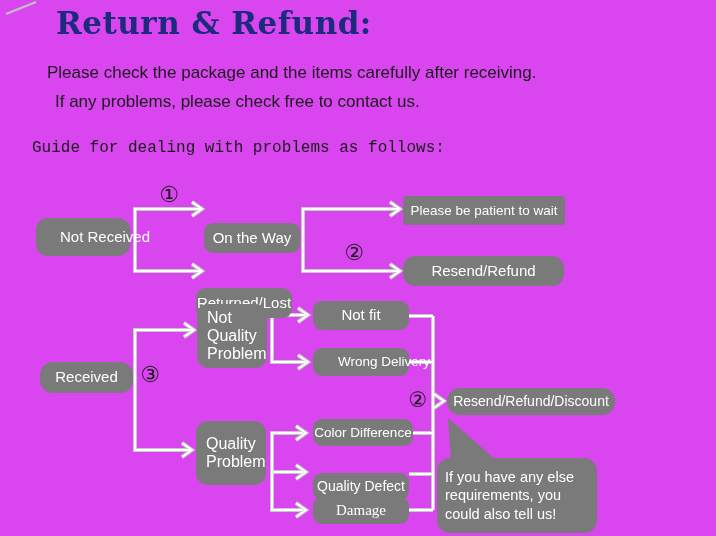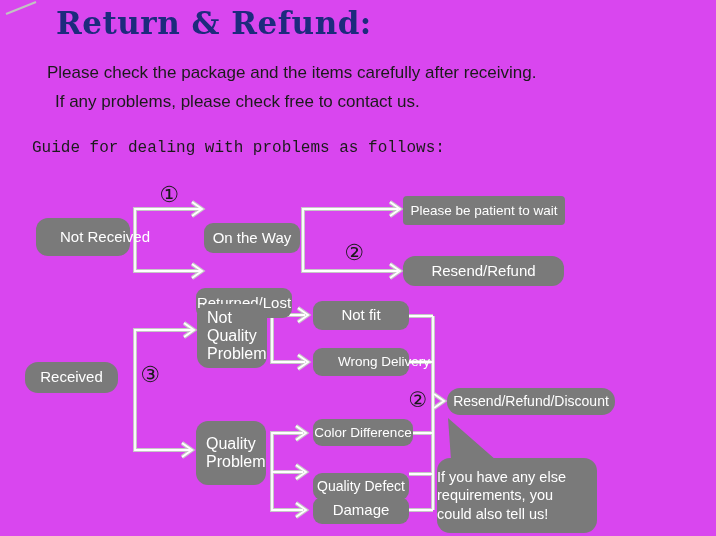--- a/index.html
+++ b/index.html
@@ -37,32 +37,32 @@
     white-space:nowrap;
   }
   .node.wrap{white-space:normal;}
   .node.leftalign{justify-content:flex-start;text-align:left;padding-left:10px;font-size:16px;}
   .n-not-received{left:36px;top:218px;width:94px;height:38px;border-radius:12px;padding-left:44px;}
   .n-on-the-way{left:204px;top:195px;width:96px;height:30px;margin-top:28px;}
   .n-returned-lost{left:196px;top:256px;width:96px;height:30px;margin-top:32px;}
   .n-be-patient{left:403px;top:196px;width:162px;height:29px;border-radius:4px;font-size:13.5px;}
   .n-resend-refund{left:403px;top:256px;width:161px;height:30px;border-radius:12px;}
   .n-not-quality-problem{left:197px;top:304px;width:70px;height:64px;border-radius:12px;}
-  .n-received{left:25px;top:362px;width:93px;height:31px;border-radius:13px;}
+  .n-received{left:40px;top:362px;width:93px;height:31px;border-radius:13px;}
   .n-not-fit{left:313px;top:301px;width:96px;height:29px;}
   .n-wrong-delivery{left:313px;top:348px;width:96px;height:28px;font-size:13.5px;padding-left:46px;}
   .n-quality-problem{left:196px;top:421px;width:70px;height:64px;border-radius:12px;}
   .n-color-difference{left:313px;top:419px;width:100px;height:27px;font-size:13.5px;}
   .n-quality-defect{left:313px;top:460px;width:96px;height:27px;font-size:14px;margin-top:13px;}
-  .n-damage{left:313px;top:497px;width:96px;height:27px;}
+  .n-damage{left:313px;top:497px;width:96px;height:27px;font-family:Liberation Serif, serif;}
   .n-rrd{left:447px;top:388px;width:168px;height:27px;border-radius:13px;font-size:14px;}
   .n-bubble{
     left:437px;top:458px;width:160px;height:75px;border-radius:13px;
     justify-content:flex-start;text-align:left;align-items:center;
-    padding:4px 8px 4px 0;font-size:14.5px;line-height:1.25;white-space:normal;
+    padding:4px 8px 4px 8px;font-size:14.5px;line-height:1.25;white-space:normal;
   }
   .marker{
     position:absolute;z-index:3;transform:translate(-50%,-50%);
     font-family:"DejaVu Sans", sans-serif;font-size:22px;color:#1a1a1a;
     line-height:1;
   }
   .m-step1{left:169px;top:195px;}
   .m-step2-upper{left:354px;top:253px;}
   .m-step3{left:150px;top:375px;}
   .m-step2-lower{left:418px;top:400px;font-size:21px;}

